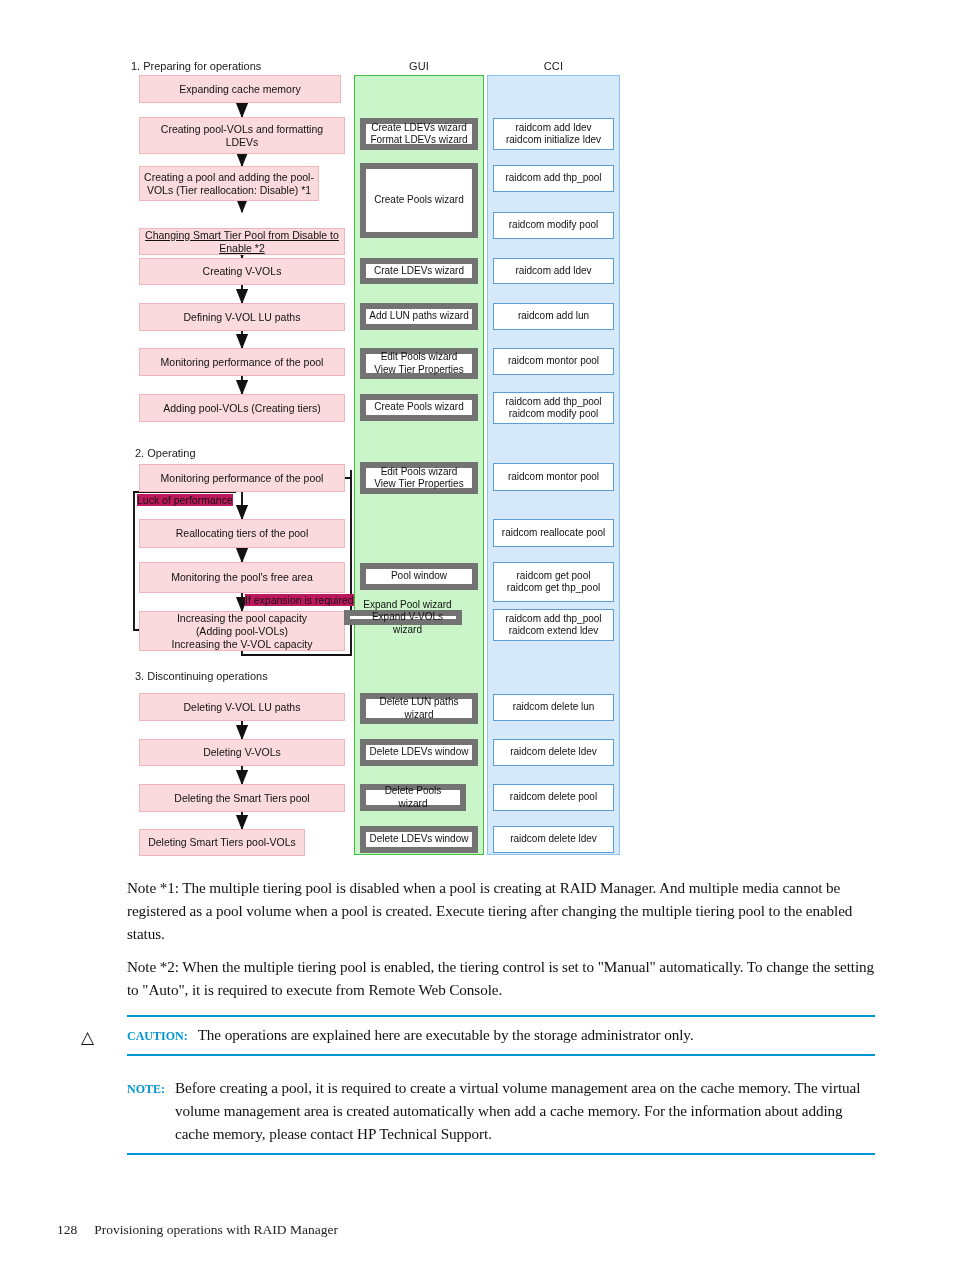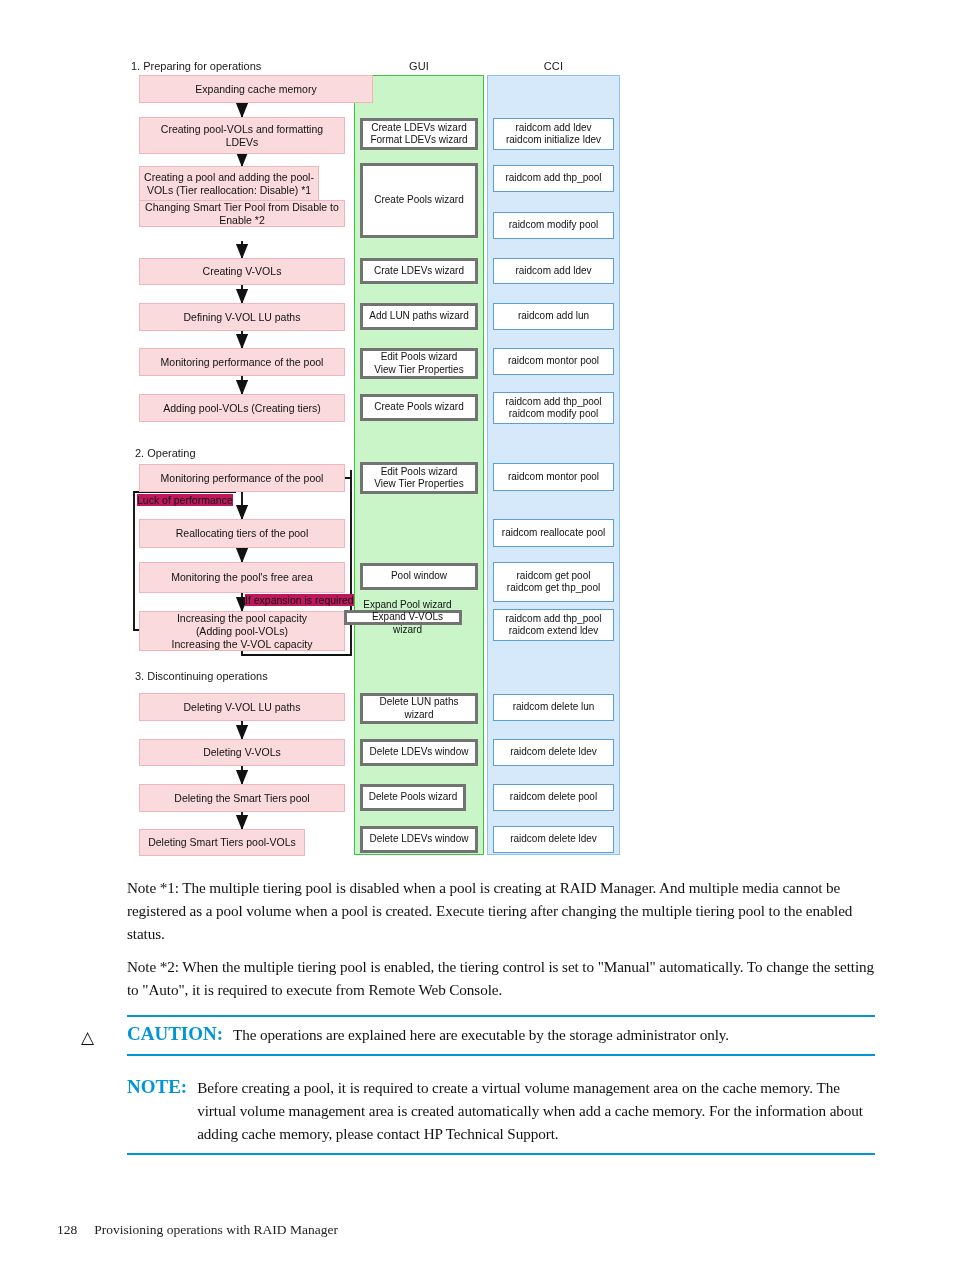--- a/index.html
+++ b/index.html
@@ -77,21 +77,21 @@
     background: #ffffff;
     display: flex;
     align-items: center;
     justify-content: center;
     text-align: center;
     font-size: 10px;
     line-height: 12.5px;
     color: #111;
     padding: 0 3px;
   }
-  .gbox { border: 3px solid #737373; }
+  .gbox { border: 6px solid #737373; }
   .cbox { border: 1px solid #5b9fd8; }
 
   
   #prose {
     position: absolute;
     left: 127px;
     top: 876px;
     width: 748px;
     font-family: "Liberation Serif", serif;
   }
@@ -122,21 +122,21 @@
     position: absolute;
     left: -46px;
     top: 12px;
     font-size: 17px;
     color: #111;
     font-family: "DejaVu Sans", sans-serif;
   }
   .admon-kw {
     color: #0096d6;
     font-weight: bold;
-    font-size: 19px;
+    font-size: 12px;
     font-family: "Liberation Serif", serif;
     white-space: nowrap;
     margin-right: 10px;
   }
   .admon-text {
     font-size: 15.2px;
     line-height: 23px;
     color: #111;
     font-family: "Liberation Serif", serif;
     letter-spacing: -0.1px;
@@ -195,24 +195,24 @@
     <path d="M351 470 L351 478 L316 478" stroke="#111" stroke-width="1.9" fill="none" marker-end="url(#ah)"></path>
 
     <path d="M236 492 L134 492 L134 511 L134 630 L160 630" stroke="#111" stroke-width="1.9" fill="none" marker-end="url(#ah)"></path>
 
     <path d="M242 651 L242 655 L351 655 L351 478" stroke="#111" stroke-width="1.9" fill="none"></path>
   </svg>
 
   <div class="arrow-label" style="left:137px; top:494px;">Luck of performance</div>
   <div class="arrow-label" style="left:245px; top:594px;">If expansion is required</div>
 
-  <div class="fbox" style="left:139px; top:75px;  width:234px; height:28px;">Expanding cache memory</div>
+  <div class="fbox" style="left:139px; top:75px;  width:202px; height:28px;">Expanding cache memory</div>
   <div class="fbox" style="left:139px; top:117px; width:206px; height:37px;">Creating pool-VOLs and formatting LDEVs</div>
   <div class="fbox" style="left:139px; top:166px; width:180px; height:35px;">Creating a pool and adding the pool-VOLs (Tier reallocation: Disable) *1</div>
-  <div class="fbox" style="left:139px; top:200px; width:206px; height:27px;">Changing Smart Tier Pool from Disable to Enable *2</div>
+  <div class="fbox" style="left:139px; top:228px; width:206px; height:27px;text-decoration:underline;">Changing Smart Tier Pool from Disable to Enable *2</div>
   <div class="fbox" style="left:139px; top:258px; width:206px; height:27px;">Creating V-VOLs</div>
   <div class="fbox" style="left:139px; top:303px; width:206px; height:28px;">Defining V-VOL LU paths</div>
   <div class="fbox" style="left:139px; top:348px; width:206px; height:28px;">Monitoring performance of the pool</div>
   <div class="fbox" style="left:139px; top:394px; width:206px; height:28px;">Adding pool-VOLs (Creating tiers)</div>
   <div class="fbox" style="left:139px; top:464px; width:206px; height:28px;">Monitoring performance of the pool</div>
   <div class="fbox" style="left:139px; top:519px; width:206px; height:29px;">Reallocating tiers of the pool</div>
   <div class="fbox" style="left:139px; top:562px; width:206px; height:31px;">Monitoring the pool's free area</div>
   <div class="fbox" style="left:139px; top:611px; width:206px; height:40px; white-space:pre-line;">Increasing the pool capacity
 (Adding pool-VOLs)
 Increasing the V-VOL capacity</div>

